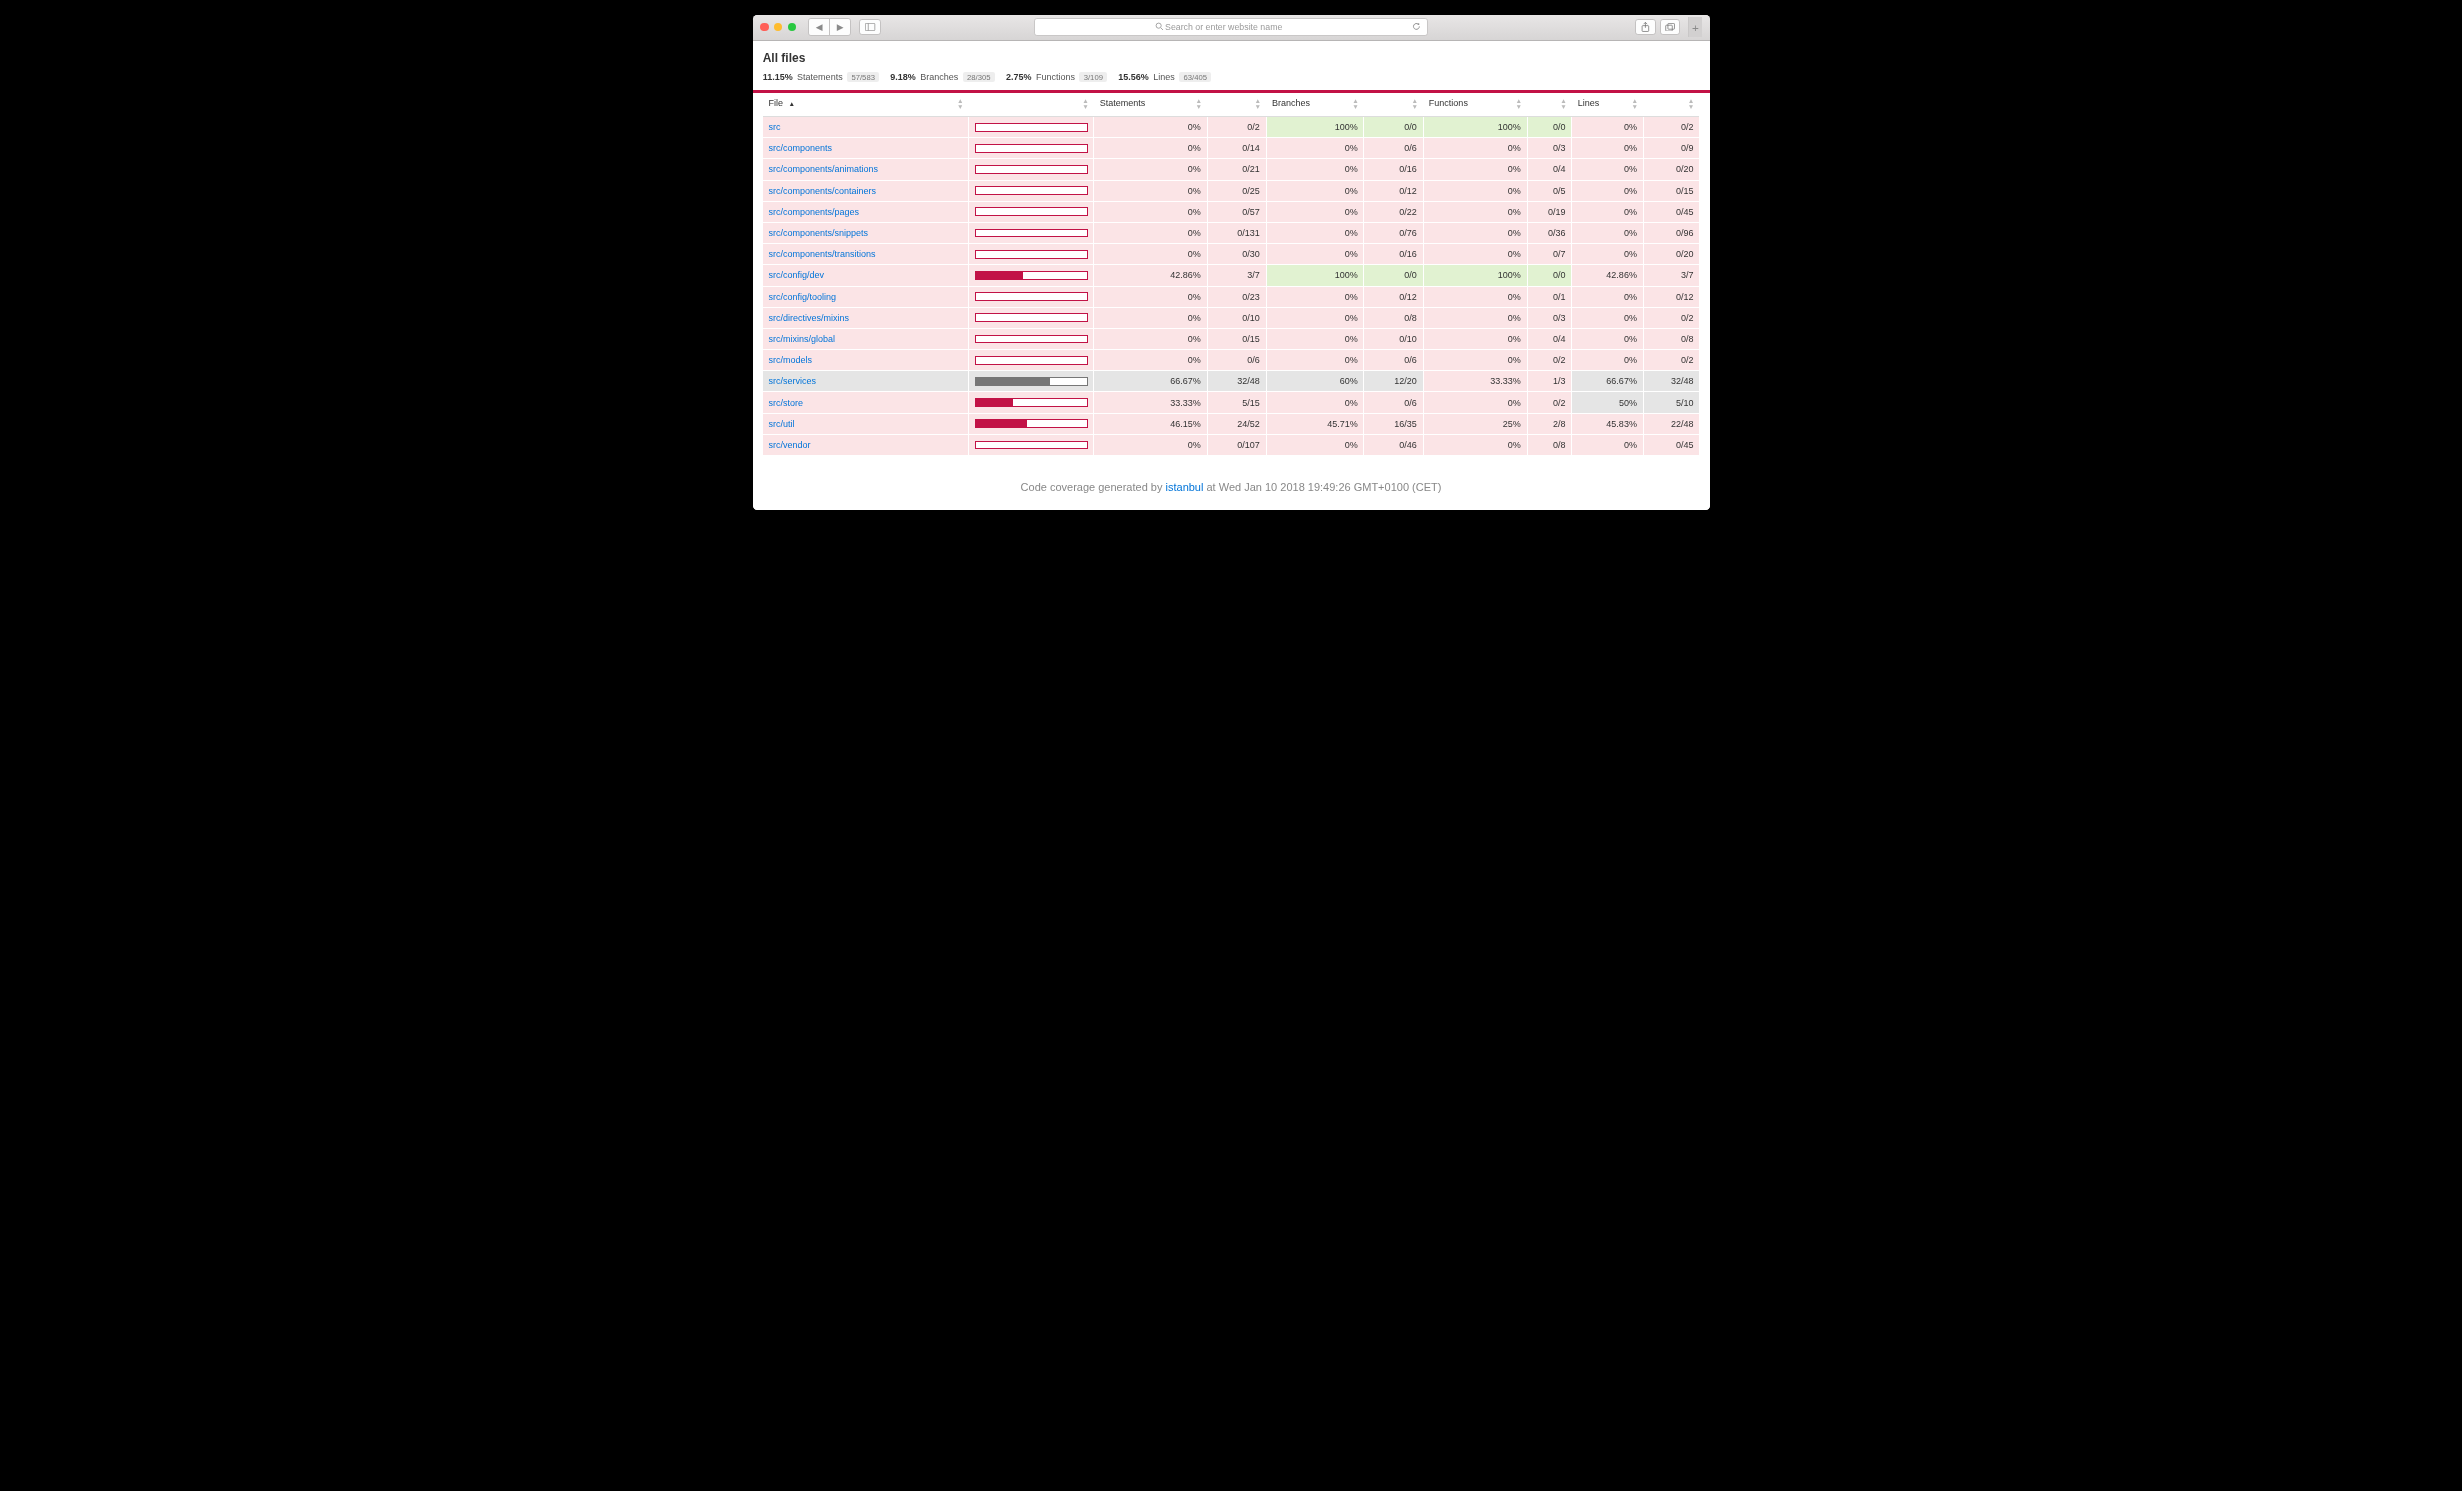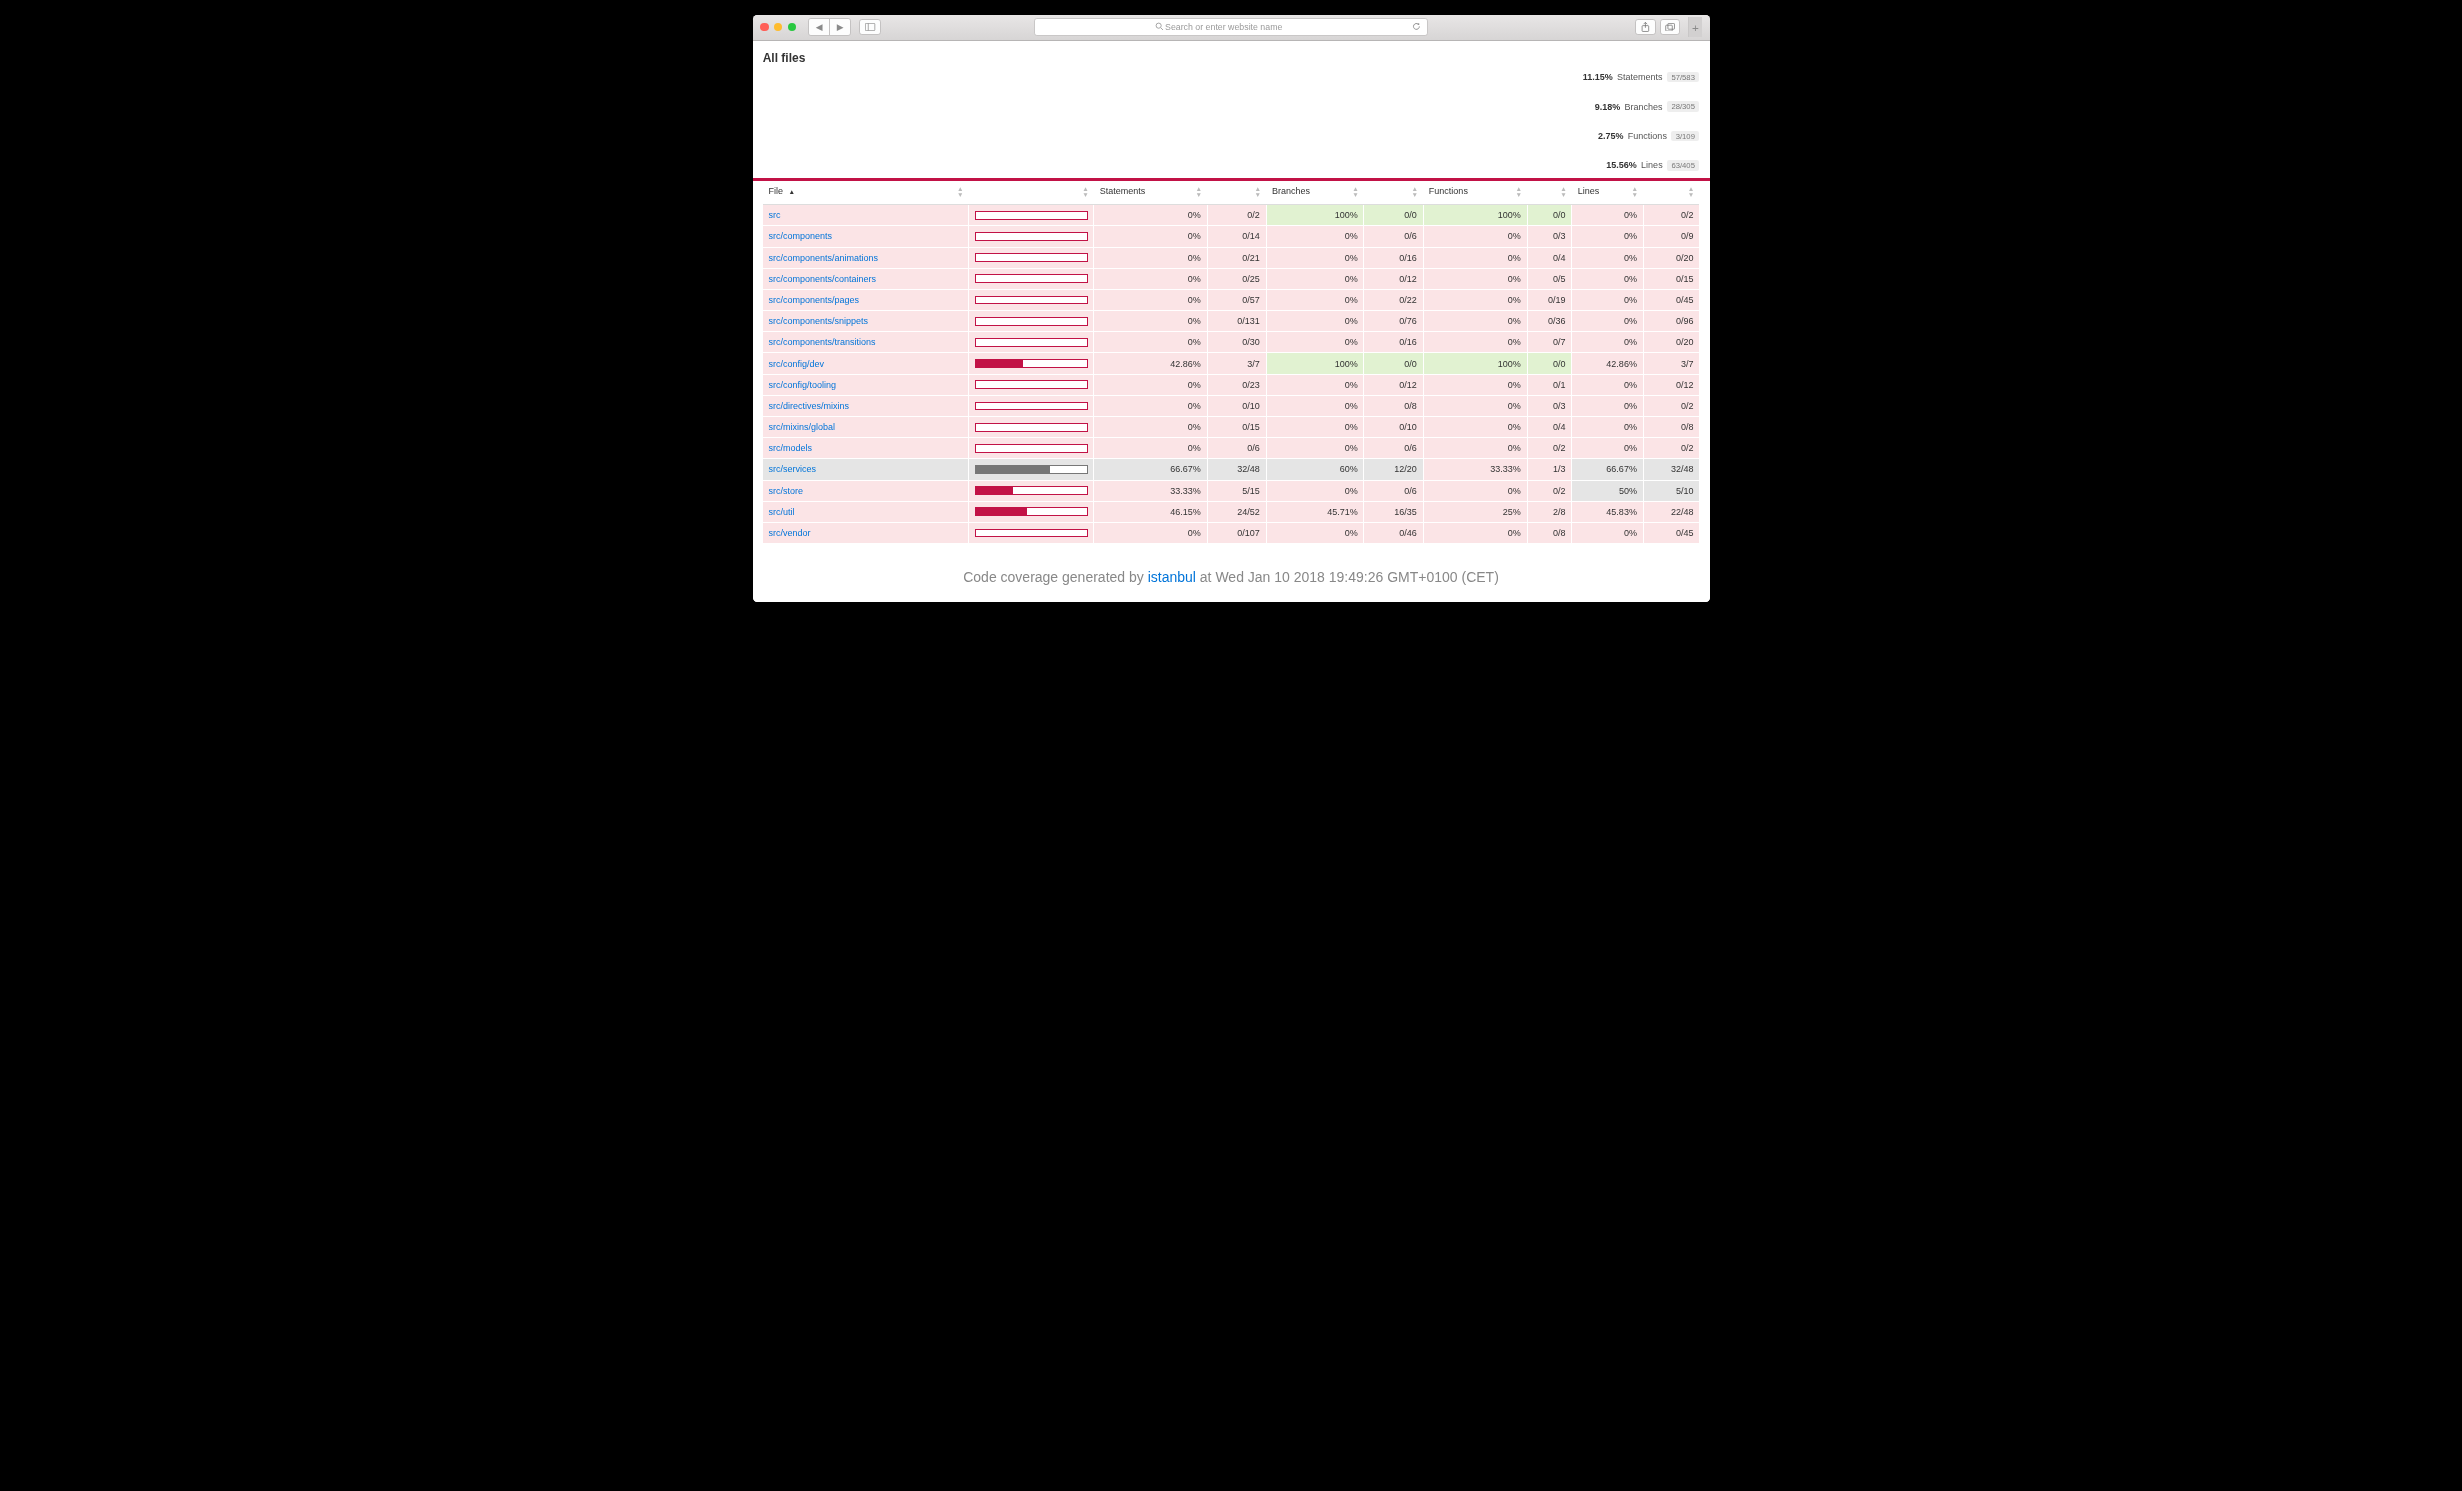--- a/index.html
+++ b/index.html
@@ -56,21 +56,21 @@
   .url-bar .search-ph{ flex:1; text-align:center; }
   .url-bar .mag{ position:absolute; left:calc(50% - 76px); }
   .url-bar .reload{ margin-right:5.8px;}
   .right-btns{ margin-left:auto; display:flex; gap:4.4px; align-items:center;}
   .sq-btn{ width:20.4px;height:16px;border:0.7px solid #c4c2c2;border-radius:2.9px;background:#fdfdfd;display:flex;align-items:center;justify-content:center;color:#6b6b6b; }
   .plus-tab{ width:14.6px;height:20.4px;display:flex;align-items:center;justify-content:center;color:#8a8a8a;font-size:11.7px;border-left:0.7px solid #c9c7c7;margin-left:2.9px;background:#d2d0d0;}
   
   .page { background:#fff; }
   .header { padding: 10.2px 10.2px 7.3px; }
   .header h1 { font-size: 12px; font-weight:700; margin-bottom:7.3px; }
-  .summary { display:flex; gap:19px; align-items:flex-end; font-size:9px; color:#333;flex-direction:column; }
+  .summary { display:flex; gap:11px; align-items:center; font-size:9px; color:#333; }
   .summary .item { display:flex; align-items:center; gap:4.4px; }
   .summary .pct { font-weight:700; }
   .summary .label { color:#555; }
   .summary .badge { background:#eee; border-radius:2.2px; padding:0.7px 4.4px; font-size:7.7px; color:#777; }
   .accent-bar { height:2.9px; background:#c21246; }
   .table-wrap { padding: 0 10.2px 14.6px; }
   table { width:100%; border-collapse:collapse; table-layout:fixed; }
   th, td { padding:5.1px 5.8px; vertical-align:middle; font-size:9px; }
   thead th {
     text-align:left; color:#333; font-weight:400; border-bottom:0.7px solid #ddd;
@@ -91,21 +91,21 @@
   .bg-low { background:#fbe4e6; }
   .bg-med { background:#e5e5e5; }
   .bg-high { background:#e1f2d1; }
   
   col.c-file{width:202px;} col.c-bar{width:123px;}
   col.c-pct{width:111px;} col.c-frac{width:58px;}
   col.c-pct2{width:96px;} col.c-frac2{width:58px;}
   col.c-pct3{width:102px;} col.c-frac3{width:44px;}
   col.c-pct4{width:70px;} col.c-frac4{width:55px;}
 
-  .footer { text-align:center; font-size:14px; color:#888; padding: 10.2px 0 17.5px; }
+  .footer { text-align:center; font-size:11px; color:#888; padding: 10.2px 0 17.5px; }
   .footer a { color:#0074d9; text-decoration:none; }
 </style>
 </head>
 <body>
 
 <div class="window">
 
   <div class="chrome">
     <div class="traffic">
       <div class="dot r"></div>

